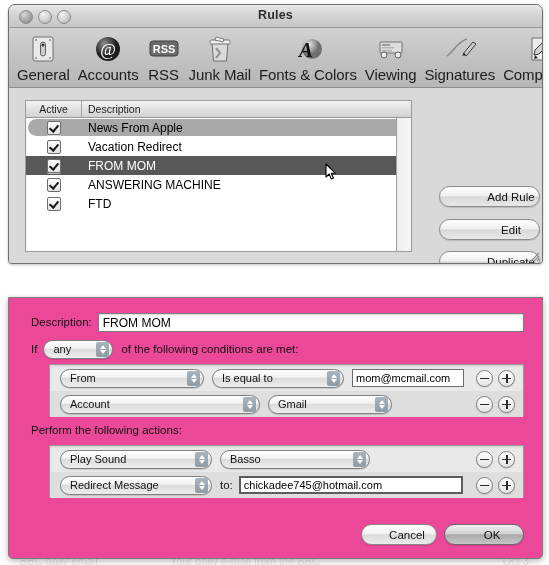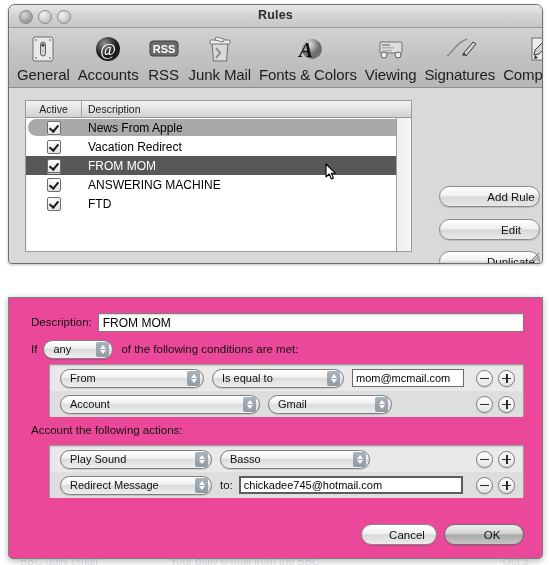--- a/index.html
+++ b/index.html
@@ -742,21 +742,21 @@
             <i class="bar-h"></i>
           </div>
         <div class="circ-btn">
             <i class="bar-h"></i>
             <i class="bar-v"></i>
           </div>
       </div>
     </div>
   </div>
 
-  <div id="actions-label">Account the following actions:</div>
+  <div id="actions-label">Perform the following actions:</div>
 
   <div class="group-box" id="actions-box">
 
     <div class="act-line">
       <div class="popup" style="width:152px;">
         <span>Play Sound</span>
         <span class="stepper">
             <i class="ar-up"></i>
             <i class="ar-dn"></i>
           </span>

